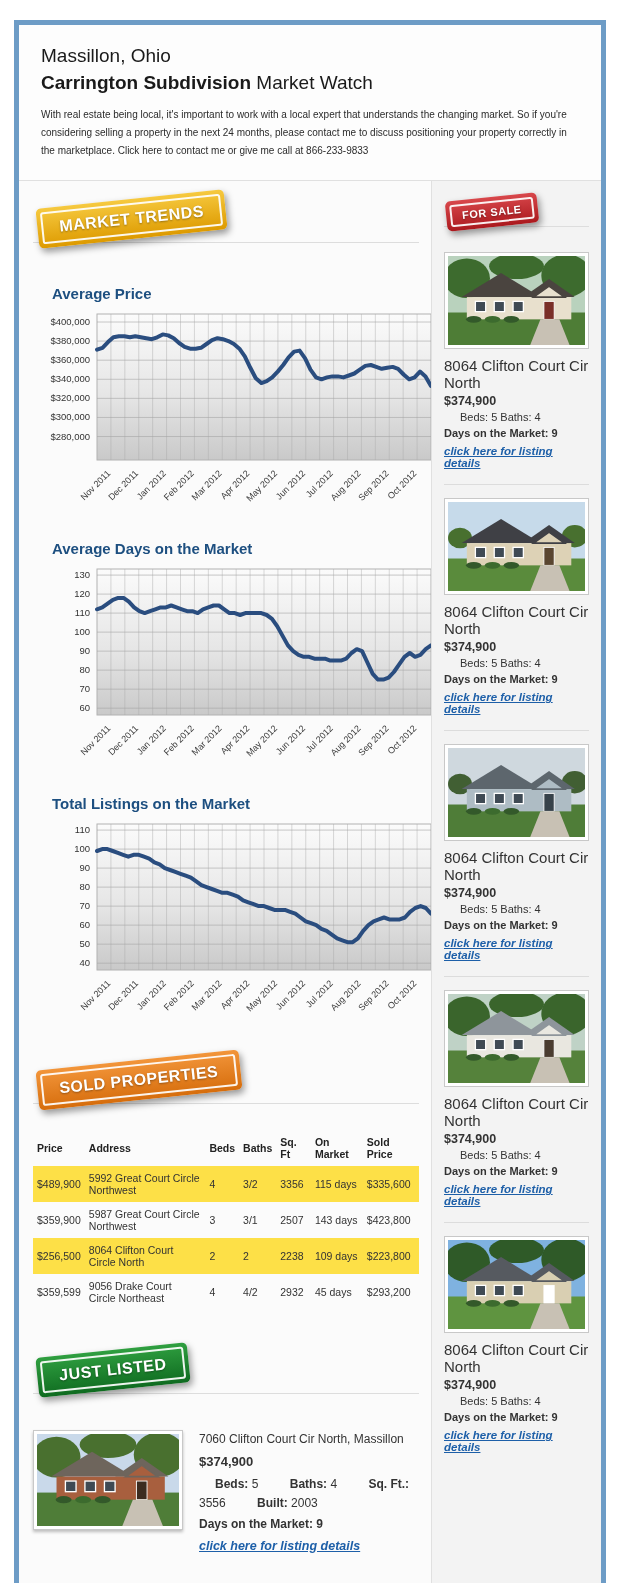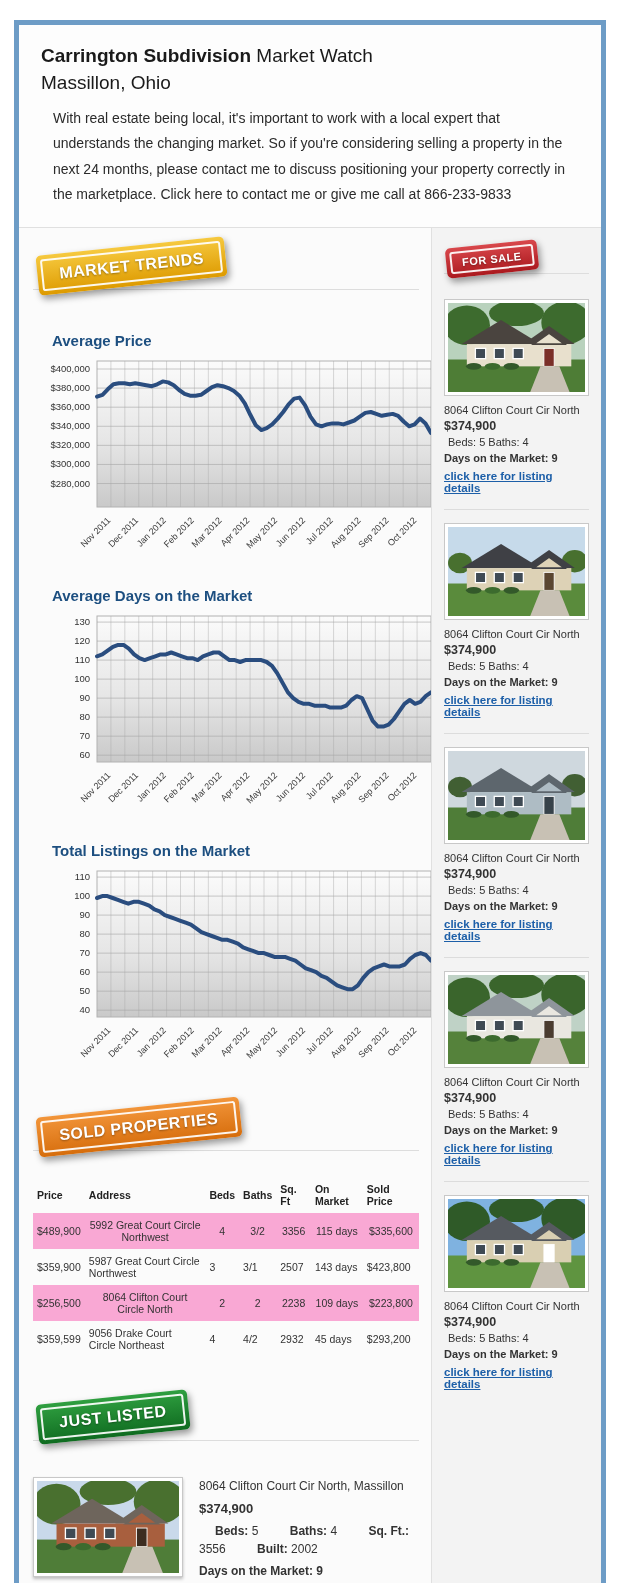--- a/index.html
+++ b/index.html
@@ -8,21 +8,21 @@
     width:620px; background:#ffffff; color:#333;
     font-family:"Liberation Sans", sans-serif;
     -webkit-font-smoothing:antialiased;
   }
   .frame { margin:20px 14px 10px 14px; border:5px solid #6d9cc6; background:#fdfdfd; }
 
   
   .header { padding:18px 22px 4px 22px; }
   .title { font-size:19px; color:#1a1a1a; line-height:1.4; }
   .title .b { font-weight:bold; }
-  .intro { font-size:14px; line-height:1.8; color:#2b2b2b; margin:10px 12px 16px; max-width:540px; }
+  .intro { font-size:10px; line-height:1.8; color:#2b2b2b; margin:10px 0 16px; max-width:540px; }
 
   
   .content { display:flex; border-top:1px solid #e0e0e0; align-items:stretch; }
   .main { flex:1; min-width:0; padding:8px 12px 46px 14px; background:#fbfbfb; }
   .sidebar { width:170px; flex:none; border-left:1px solid #e0e0e0; background:#f3f3f3; padding:10px 12px 24px 12px; }
 
   
   .stamp-row { position:relative; height:62px; margin:8px 0 2px; }
   .stamp-row::after { content:""; position:absolute; left:0; right:0; bottom:16px; border-bottom:1px solid #ddd; }
   .stamp { position:absolute; left:4px; top:2px; z-index:2; transform:rotate(-6deg); padding:4px; border-radius:5px; box-shadow:2px 4px 7px rgba(0,0,0,.4); }
@@ -37,54 +37,54 @@
   .stamp-row.small .stamp { left:2px; }
 
   
   .chart-title { color:#1d4f80; font-size:15px; font-weight:bold; margin:26px 0 6px 19px; }
   .chart { margin:0 0 4px 0;text-align:right; }
 
   
   .sold-table { width:100%; border-collapse:collapse; margin-top:10px; font-size:10.5px; color:#333; }
   .sold-table th { text-align:left; font-weight:bold; padding:6px 4px; font-size:10.5px; color:#222;margin-left:35px; }
   .sold-table td { padding:6px 4px; }
-  .sold-table tr.alt td { background:#f9a8d4;text-align:center; }
+  .sold-table tr.alt td { background:#fde047; }
 
   
   .jl-card { display:flex; margin:20px 0 0; }
   .jl-photo { width:150px; flex:none; background:#fff; border:1px solid #c8c8c8; padding:3px; align-self:flex-start; box-shadow:0 2px 3px rgba(0,0,0,.25); }
   .jl-photo svg { display:block; }
   .jl-info { margin-left:16px; font-size:12px; line-height:1.55; }
   .jl-price { font-weight:bold; font-size:13px; margin:3px 0; }
   .jl-specs .lbl { font-weight:bold; }
   .jl-specs .sp { margin-right:12px;padding-left:16px; }
   .jl-days { font-weight:bold; margin:3px 0; }
-  .jl-link, .sb-link, .disc-link { font-weight:bold; color:#1d5fa8; text-decoration:underline; cursor:pointer; }
+  .jl-link, .sb-link, .disc-link { font-weight:bold; color:#1d5fa8; text-decoration:underline; cursor:pointer;font-style:italic; }
   .jl-link { font-size:12.5px; }
 
   
   .sb-card { padding:13px 0 13px; border-bottom:1px solid #dcdcdc; }
   .sb-card:last-child { border-bottom:none; }
   .sb-photo { background:#fff; border:1px solid #c8c8c8; padding:3px; margin-bottom:8px; }
   .sb-photo svg { display:block; }
-  .sb-addr { font-size:11px; margin:2px 0; }
+  .sb-addr { font-size:15px; margin:2px 0; }
   .sb-price { font-size:12.5px; font-weight:bold; margin:3px 0; }
-  .sb-bb { font-size:11px; margin:2px 4px; }
+  .sb-bb { font-size:11px; margin:2px 16px; }
   .sb-days { font-size:11px; font-weight:bold; margin:4px 0; }
   .sb-link { font-size:11.5px; display:inline-block; margin-top:2px; }
 </style>
 </head>
 <body>
 
 <div class="frame">
 
   <div class="header">
     <div class="title">
+      <div>Massillon, Ohio</div>
       <div><span class="b">Carrington Subdivision</span><span> Market Watch</span></div>
-      <div>Massillon, Ohio</div>
     </div>
     <p class="intro">With real estate being local, it's important to work with a local expert that understands the changing market. So if you're considering selling a property in the next 24 months, please contact me to discuss positioning your property correctly in the marketplace. Click here to contact me or give me call at 866-233-9833</p>
   </div>
 
   <div class="content">
 
     <div class="main">
 
       <div class="stamp-row">
         <div class="stamp gold">
@@ -362,27 +362,27 @@
   <rect x="54" y="53" width="12" height="12" fill="#3f4a54" stroke="#ffffff" stroke-width="1.5"></rect>
   <rect x="76" y="53" width="12" height="12" fill="#3f4a54" stroke="#ffffff" stroke-width="1.5"></rect>
   <rect x="112" y="53" width="12" height="21" fill="#3c2c20" stroke="#ffffff" stroke-width="1"></rect>
   <ellipse cx="30" cy="74" rx="9" ry="4" fill="#33592a"></ellipse>
   <ellipse cx="52" cy="74" rx="9" ry="4" fill="#3c6b2e"></ellipse>
   <ellipse cx="74" cy="74" rx="9" ry="4" fill="#33592a"></ellipse>
   <polygon points="108,74 130,74 142,104 96,104" fill="#c8c1b4"></polygon>
   </svg>
           </div>
         <div class="jl-info">
-          <div>8064 Clifton Court Cir North, Massillon</div>
+          <div>7060 Clifton Court Cir North, Massillon</div>
           <div class="jl-price">$374,900</div>
           <div class="jl-specs">
             <span class="sp"><span class="lbl">Beds:</span> <span>5</span></span>
             <span class="sp"><span class="lbl">Baths:</span> <span>4</span></span>
             <span class="sp"><span class="lbl">Sq. Ft.:</span> <span>3556</span></span>
-            <span class="sp"><span class="lbl">Built:</span> <span>2002</span></span>
+            <span class="sp"><span class="lbl">Built:</span> <span>2003</span></span>
           </div>
           <div class="jl-days">Days on the Market: 9</div>
           <a class="jl-link">click here for listing details</a>
         </div>
       </div>
 
     </div>
 
     <div class="sidebar">
 

